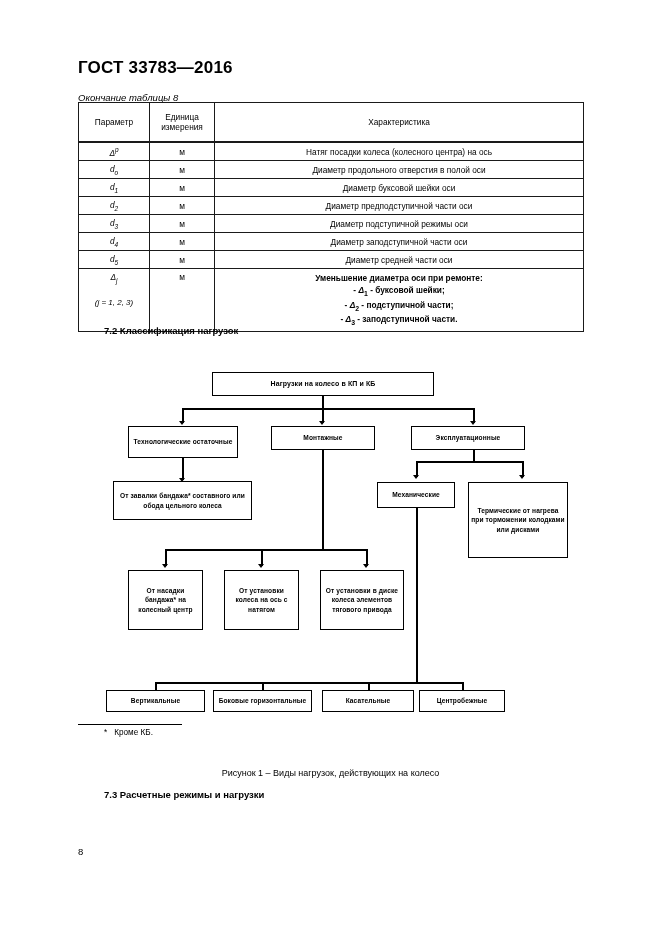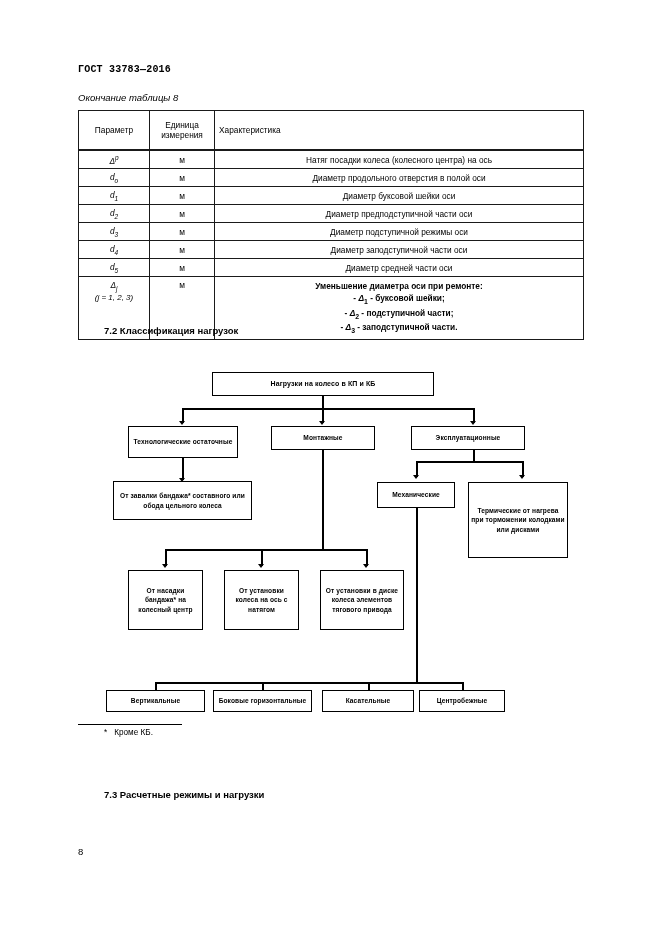--- a/index.html
+++ b/index.html
@@ -8,31 +8,31 @@
     background:#ffffff;
     font-family:"Liberation Sans", sans-serif;
     color:#000;
     position:relative;
     overflow:hidden;
   }
   .page{position:relative;width:661px;height:935px;}
 
   
   .doc-header{
-    position:absolute;left:78px;top:64px;
-    font-size:10px;font-weight:bold;letter-spacing:.2px;font-family:Liberation Mono, monospace;
+    position:absolute;left:78px;top:58px;
+    font-size:17px;font-weight:bold;letter-spacing:.2px;
   }
   .table-caption{
     position:absolute;left:78px;top:92px;
     font-size:9.5px;font-style:italic;
   }
 
   
   .spec-table{
-    position:absolute;left:78px;top:110px;
+    position:absolute;left:78px;top:102px;
     width:506px;
     border-collapse:collapse;
     font-size:8.3px;
     padding-left:29px;
   }
   .spec-table td,.spec-table th{
     border:1px solid #1a1a1a;
     padding:2px 4px;
     vertical-align:middle;
     font-weight:normal;
@@ -46,21 +46,21 @@
   .col-param{width:62px;text-align:center;}
   .col-unit{width:56px;text-align:center;}
   .col-char{text-align:center;padding-left:6px;}
   .spec-table tbody td{height:13px;}
   .param-cell{font-style:italic;text-align:center;}
   .param-cell sub{font-style:italic;font-size:6.5px;}
   .param-cell sup{font-size:6.5px;}
   .multi-row td{vertical-align:top;padding-top:3px;padding-bottom:3px;}
   .multi-row .col-char{line-height:1.45;font-weight:bold;}
   .char-line{white-space:nowrap;}
-  .jnote{font-style:italic;font-size:8px;display:block;margin-top:1px;}
+  .jnote{font-style:italic;font-size:8px;display:block;margin-top:14px;}
 
   
   .sec-head{
     position:absolute;font-size:9.5px;font-weight:bold;left:104px;
   }
   .para{
     position:absolute;font-size:9.6px;line-height:14.5px;
     text-align:justify;
   }
   .para .indent{display:inline-block;width:22px;}
@@ -107,21 +107,21 @@
   <div class="table-caption">Окончание таблицы 8</div>
 
   <table class="spec-table">
     <thead>
       <tr>
         <th class="col-param">Параметр</th>
         <th class="col-unit">
           <span>Единица</span><br>
           <span>измерения</span>
         </th>
-        <th class="col-char" style="text-align:left">Характеристика</th>
+        <th class="col-char" style="text-align:center">Характеристика</th>
       </tr>
     </thead>
     <tbody>
       <tr>
         <td class="col-param param-cell"><i>Δ</i><sup>р</sup></td>
         <td class="col-unit">м</td>
         <td class="col-char">Натяг посадки колеса (колесного центра) на ось</td>
       </tr>
       <tr>
         <td class="col-param param-cell"><i>d</i><sub>о</sub></td>
@@ -230,17 +230,18 @@
     <div class="node" style="left:106px;top:690px;width:99px;height:22px;">Вертикальные</div>
     <div class="node" style="left:213px;top:690px;width:99px;height:22px;">Боковые горизонтальные</div>
     <div class="node" style="left:322px;top:690px;width:92px;height:22px;">Касательные</div>
     <div class="node" style="left:419px;top:690px;width:86px;height:22px;">Центробежные</div>
   </div>
 
   <div class="fn-rule"></div>
   <div class="footnote">
     <span class="ast">*</span><span>Кроме КБ.</span>
   </div>
+  <div class="fig-caption">Рисунок 1 – Виды нагрузок, действующих на колесо</div>
 
   <div class="sec-head" style="top:789px">7.3 Расчетные режимы и нагрузки</div>
 
   <div class="page-num">8</div>
 </div>
 
 </body></html>

